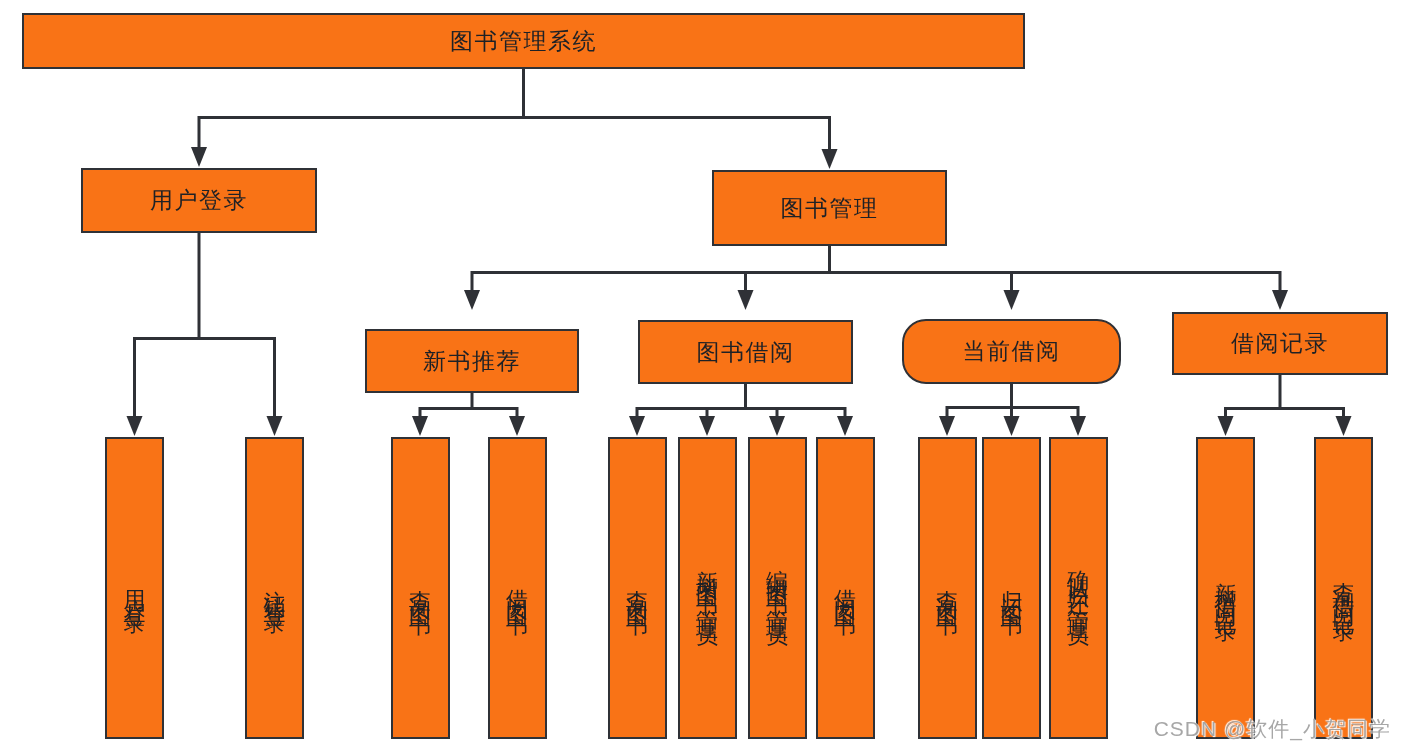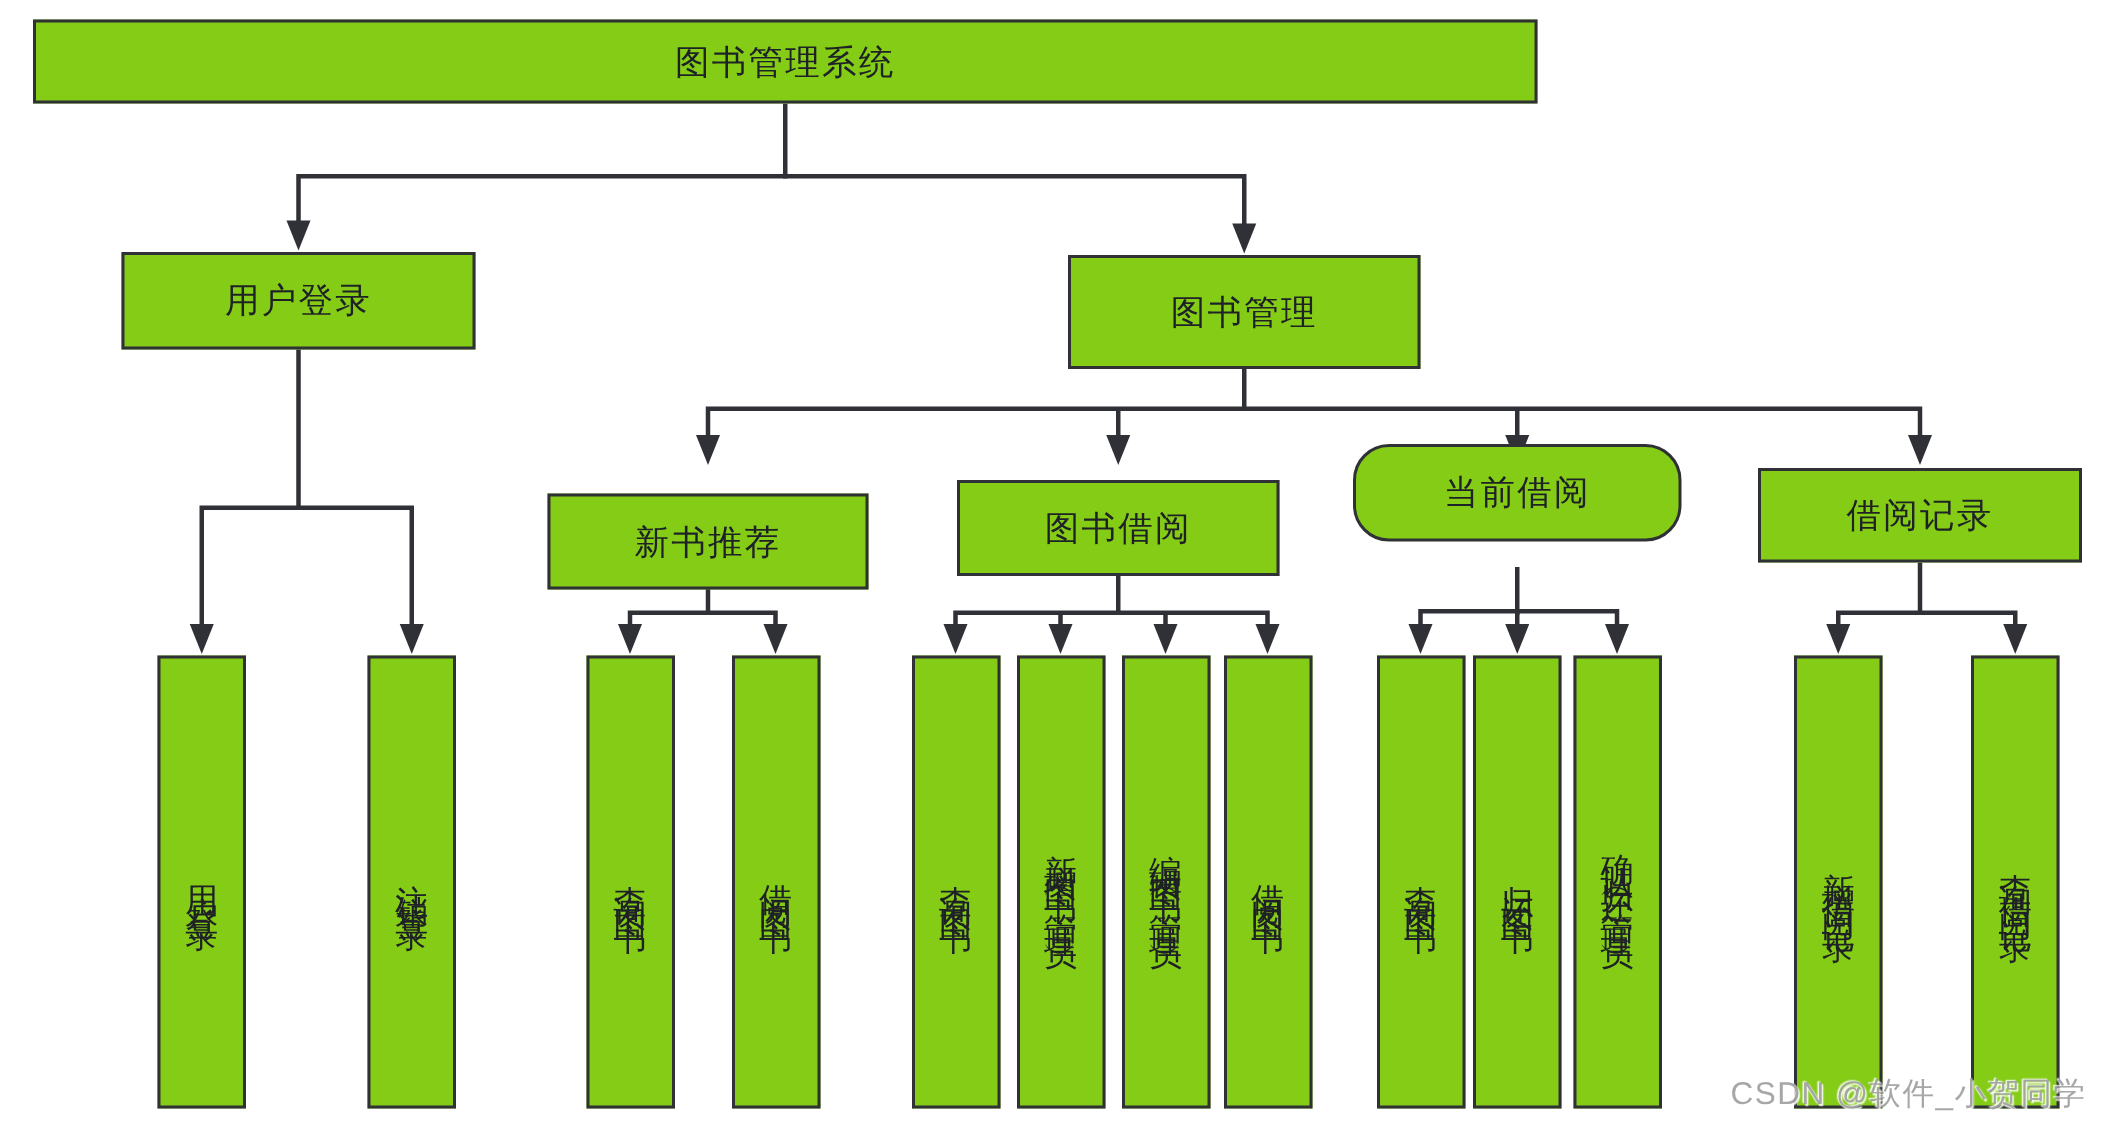--- a/index.html
+++ b/index.html
@@ -19,38 +19,38 @@
     position: absolute;
     left: 0;
     top: 0;
     width: 1405px;
     height: 747px;
     pointer-events: none;
   }
   .box {
     position: absolute;
     box-sizing: border-box;
-    background: #84cc16;
+    background: #f97316;
     border: 2.5px solid #2f3136;
     display: flex;
     align-items: center;
     justify-content: center;
   }
   .hlabel {
     font-size: 23px;
     color: #1e2126;
     letter-spacing: 1.5px;
     white-space: nowrap;
   }
   .root-box { left: 22px; top: 13px; width: 1003px; height: 56px; }
   .l2-user   { left: 81px;  top: 168px; width: 236px; height: 65px; }
   .l2-book   { left: 712px; top: 170px; width: 235px; height: 76px; }
   .l3-a { left: 365px;  top: 329px; width: 214px; height: 64px; }
   .l3-b { left: 638px;  top: 320px; width: 215px; height: 64px; }
-  .l3-c { left: 902px;  top: 296px; width: 219px; height: 65px; border-radius: 24px; }
+  .l3-c { left: 902px;  top: 319px; width: 219px; height: 65px; border-radius: 24px; }
   .l3-d { left: 1172px; top: 312px; width: 216px; height: 63px; }
   .leaf {
     top: 437px;
     width: 59px;
     height: 302px;
   }
   .vtext {
     writing-mode: vertical-rl;
     text-orientation: mixed;
     font-size: 22px;

